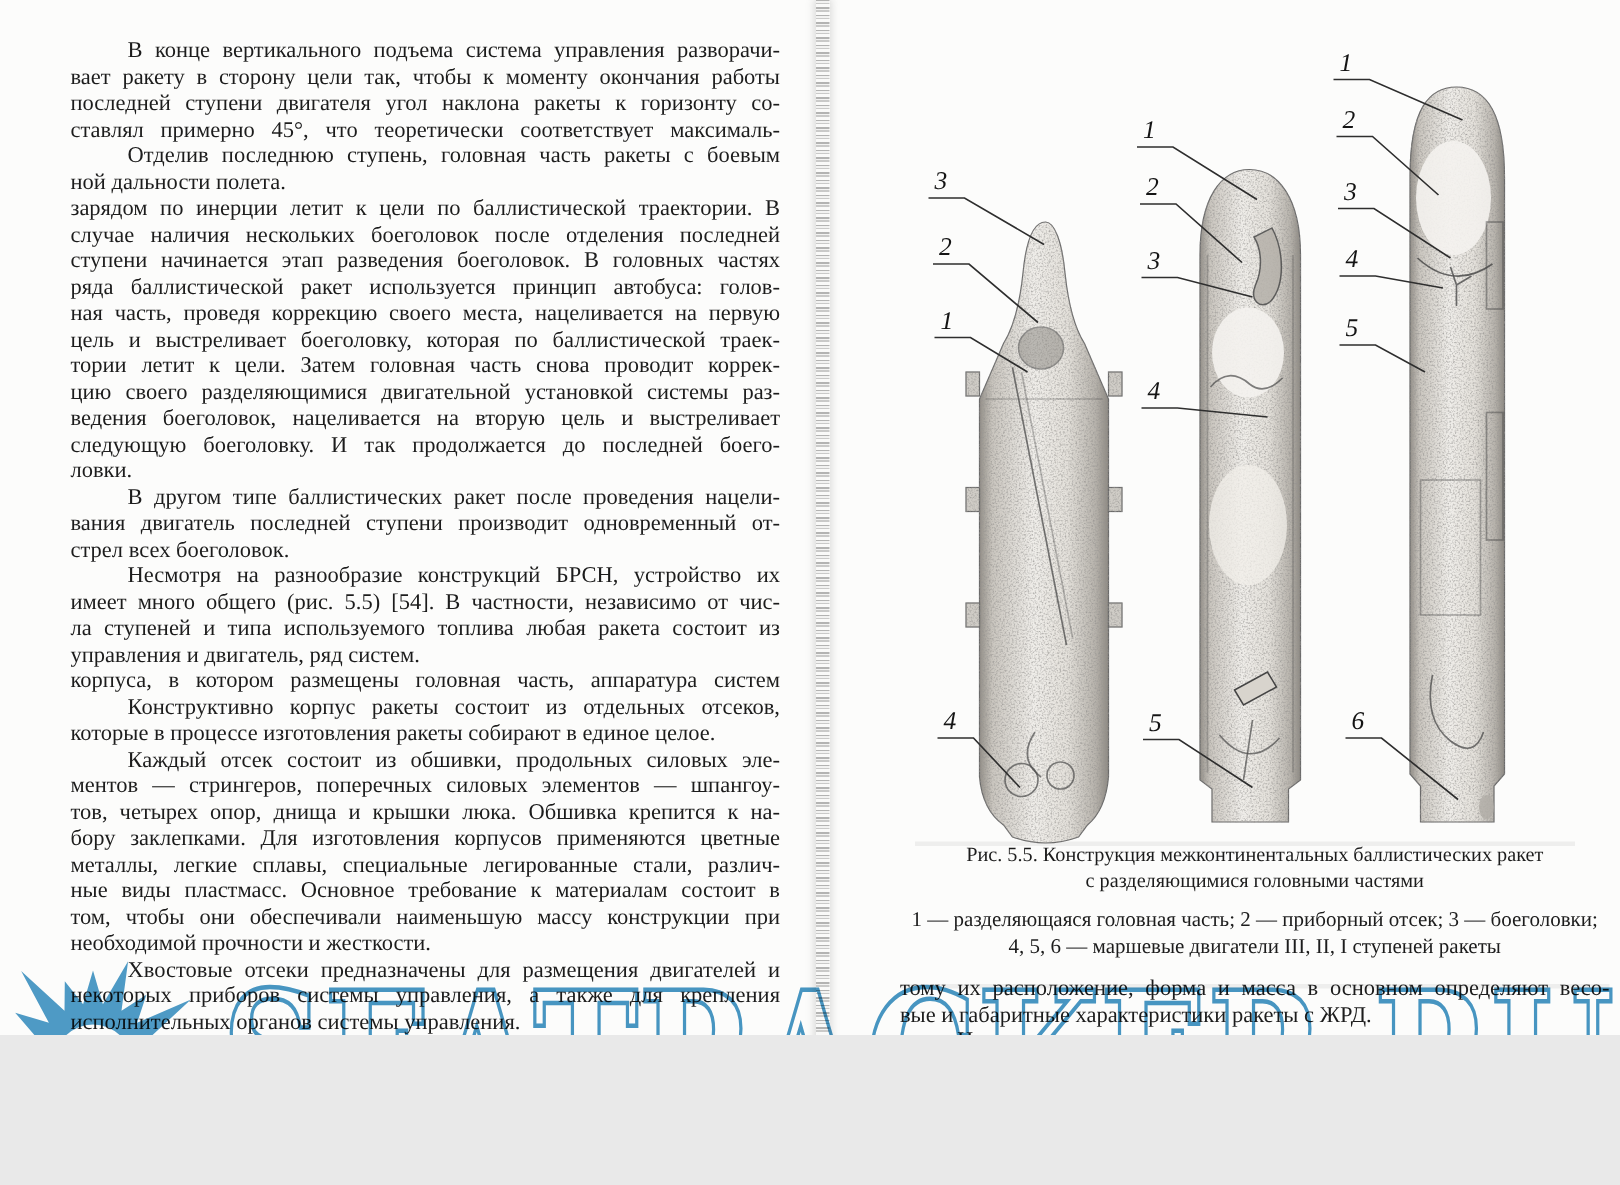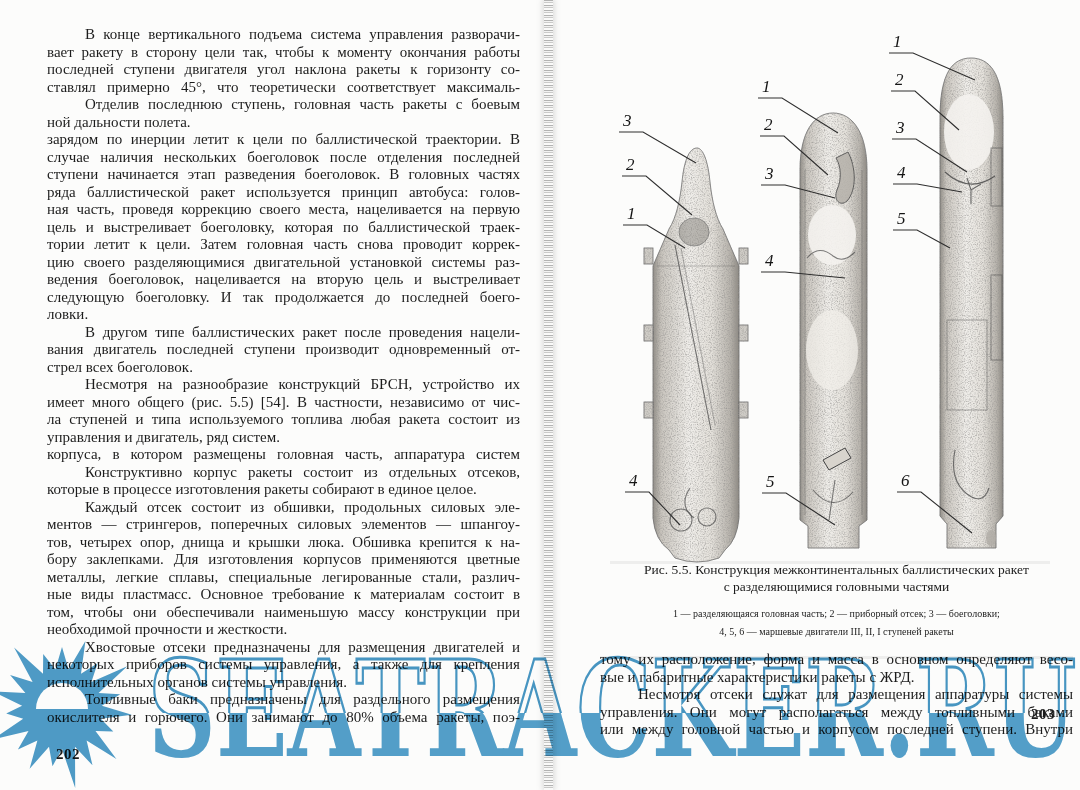--- a/index.html
+++ b/index.html
@@ -1,30 +1,30 @@
 <!DOCTYPE html>
 <html><head>
 <meta charset="utf-8">
 <style>
   html,body{margin:0;padding:0;background:#e9e9e9;}
-  .canvas{position:relative;width:1080px;height:790px;background:#fcfcfb;overflow:hidden;
+  .canvas{position:relative;width:1080px;height:690px;background:#fcfcfb;overflow:hidden;
           font-family:"Liberation Serif", serif;color:#1c1c1c;}
   .text-col{position:absolute;width:473px;font-size:15px;line-height:17.5px;}
   .text-col .line{white-space:nowrap;text-align:justify;text-align-last:justify;height:17.5px;overflow:visible;}
   .text-col .line.first{text-indent:38px;}
   .text-col .line.endline{text-align-last:left;}
   #left-text{left:47px;top:26px;}
   #right-text{left:600px;top:651px;}
   .pagenum{position:absolute;font-size:15px;font-weight:bold;letter-spacing:.5px;}
   #pn-left{left:56px;top:746px;}
   #pn-right{left:1031px;top:706px;}
   .caption{position:absolute;left:600px;top:562px;width:473px;text-align:center;
            font-size:13.5px;line-height:16.5px;}
   .legend{position:absolute;left:600px;top:605px;width:473px;text-align:center;
-          font-size:10px;line-height:18px;}
+          font-size:14px;line-height:18px;}
   .gutter{position:absolute;left:544px;top:0;width:9px;height:790px;
     background:repeating-linear-gradient(to bottom,
       rgba(70,70,70,.40) 0 1px, rgba(160,160,160,.10) 1px 2px,
       rgba(95,95,95,.32) 2px 3px, rgba(210,210,210,.05) 3px 5px);
     filter:blur(.35px); box-shadow:0 0 6px 1px rgba(120,120,120,.28);}
   .scanline{position:absolute;height:3px;background:rgba(120,120,120,.10);}
   #figure-svg{position:absolute;left:595px;top:20px;}
   #watermark{position:absolute;left:0;top:0;mix-blend-mode:multiply;pointer-events:none;z-index:6;}
   .callout-num{font-style:italic;font-size:17px;fill:#141414;}
   .leader{fill:none;stroke:#2e2e2e;stroke-width:1.1px;}

